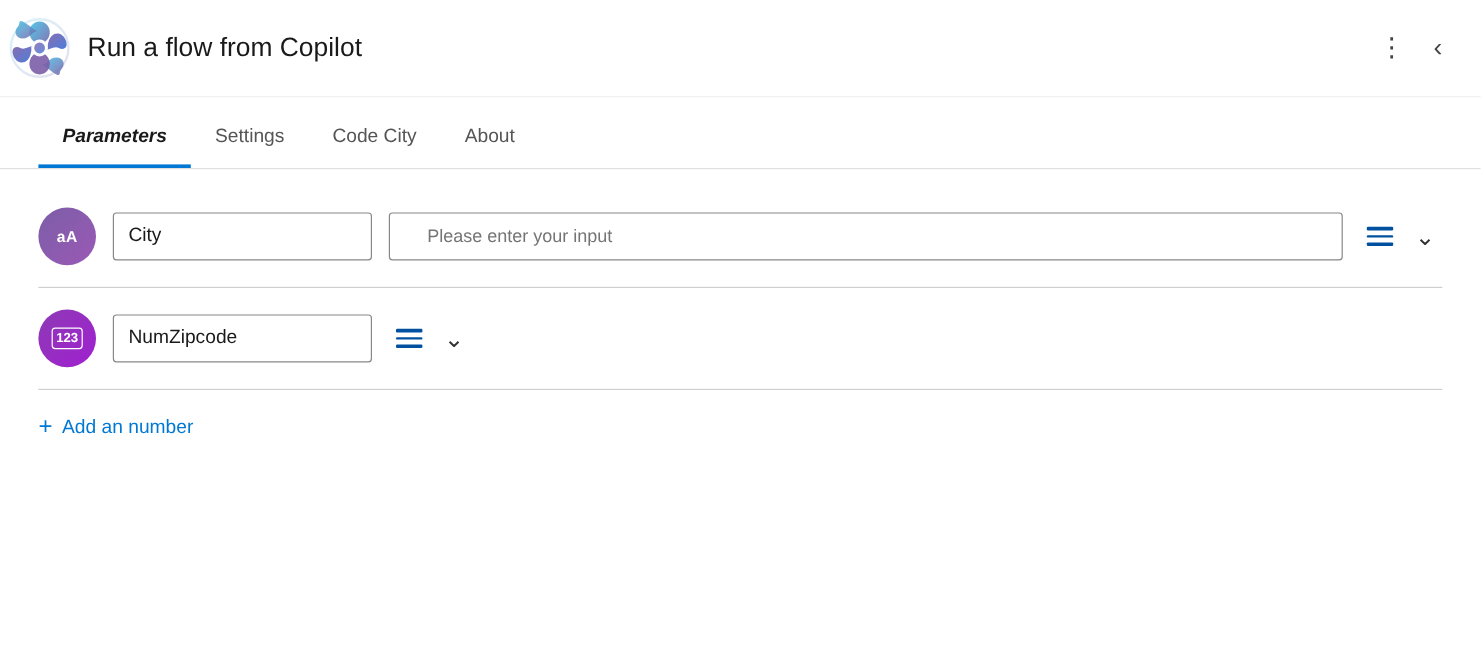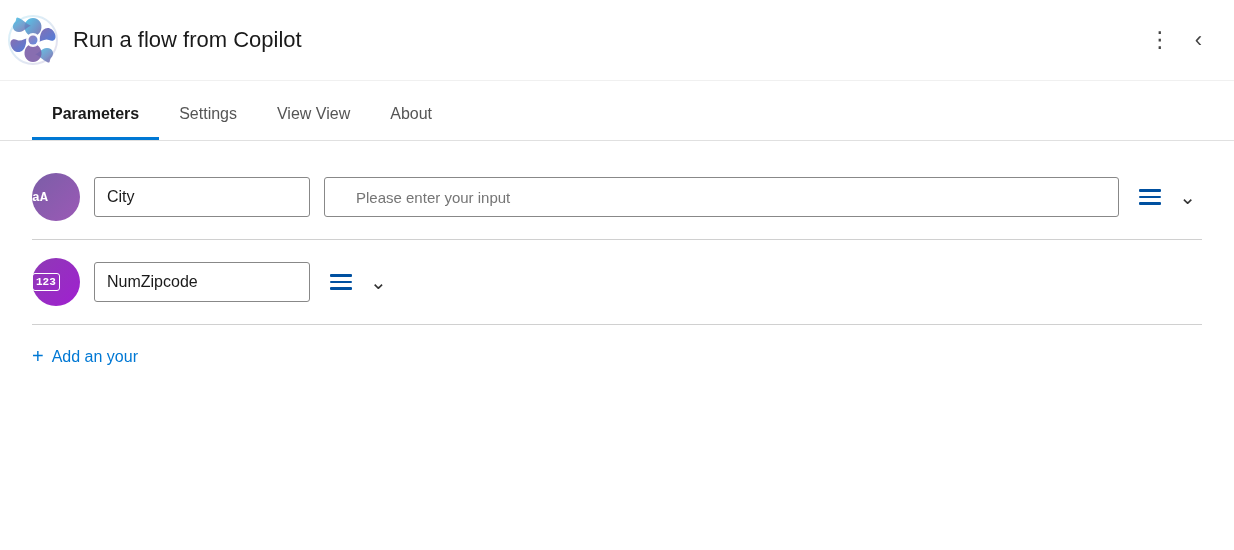--- a/index.html
+++ b/index.html
@@ -67,20 +67,21 @@
       cursor: pointer;
       color: #555;
       border-bottom: 3px solid transparent;
       font-weight: 400;
       user-select: none;
     }
     .tab.active {
       color: #1a1a1a;
       font-weight: 700;
       border-bottom: 3px solid #0078d4;
+      font-style: italic;
     }
 
     
     .content {
       padding: 28px 32px 24px 32px;
     }
 
     
     .input-row {
       display: flex;
@@ -92,26 +93,25 @@
     .input-row:first-child {
       padding-top: 4px;
     }
 
     .type-badge {
       width: 48px;
       height: 48px;
       border-radius: 50%;
       display: flex;
       align-items: center;
-      justify-content: flex-start;
+      justify-content: center;
       flex-shrink: 0;
       font-size: 15px;
       font-weight: 700;
       color: #fff;
-      font-family: Liberation Mono, monospace;
     }
     .type-badge.text-type {
       background: linear-gradient(135deg, #7b5ea7, #9b59b6);
     }
     .type-badge.num-type {
       background: linear-gradient(135deg, #8e3ab5, #a020d0);
     }
     .badge-label {
       font-size: 13px;
       font-weight: 700;
@@ -236,21 +236,21 @@
     </button>
     <button class="icon-btn" title="Collapse">
       <span class="chevron-left">‹</span>
     </button>
   </div>
 </div>
 
 <div class="tabs">
   <div class="tab active">Parameters</div>
   <div class="tab">Settings</div>
-  <div class="tab">View View</div>
+  <div class="tab">Code City</div>
   <div class="tab">About</div>
 </div>
 
 <div class="content">
 
   <div class="input-row">
     <div class="type-badge text-type">
       <span class="badge-label">aA</span>
     </div>
     <input class="name-input" type="text" value="City" style="">
@@ -275,16 +275,16 @@
         <span></span>
         <span></span>
         <span></span>
       </div>
       <button class="chevron-down-btn">⌄</button>
     </div>
   </div>
 
   <div class="add-input-row">
     <span class="plus-icon">+</span>
-    <span>Add an your</span>
+    <span>Add an number</span>
   </div>
 
 </div>
 
 </body></html>

